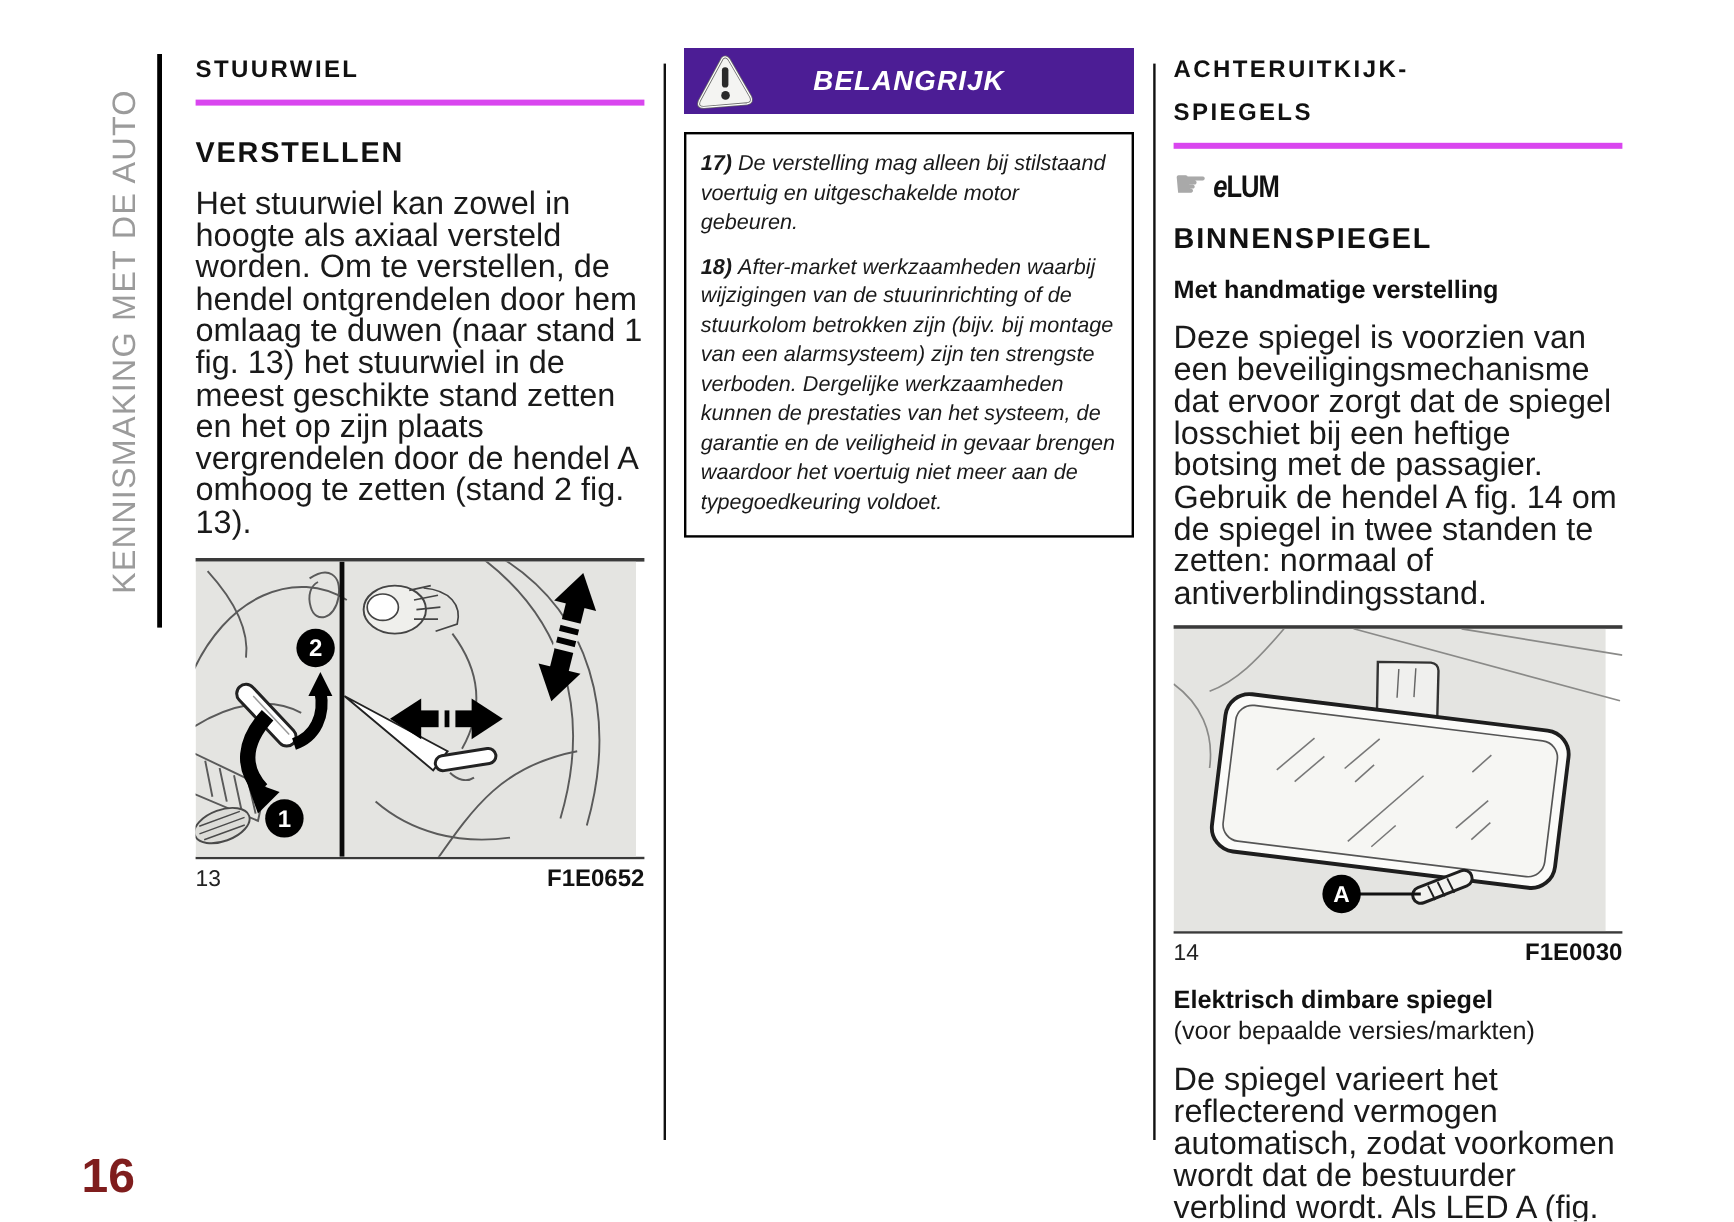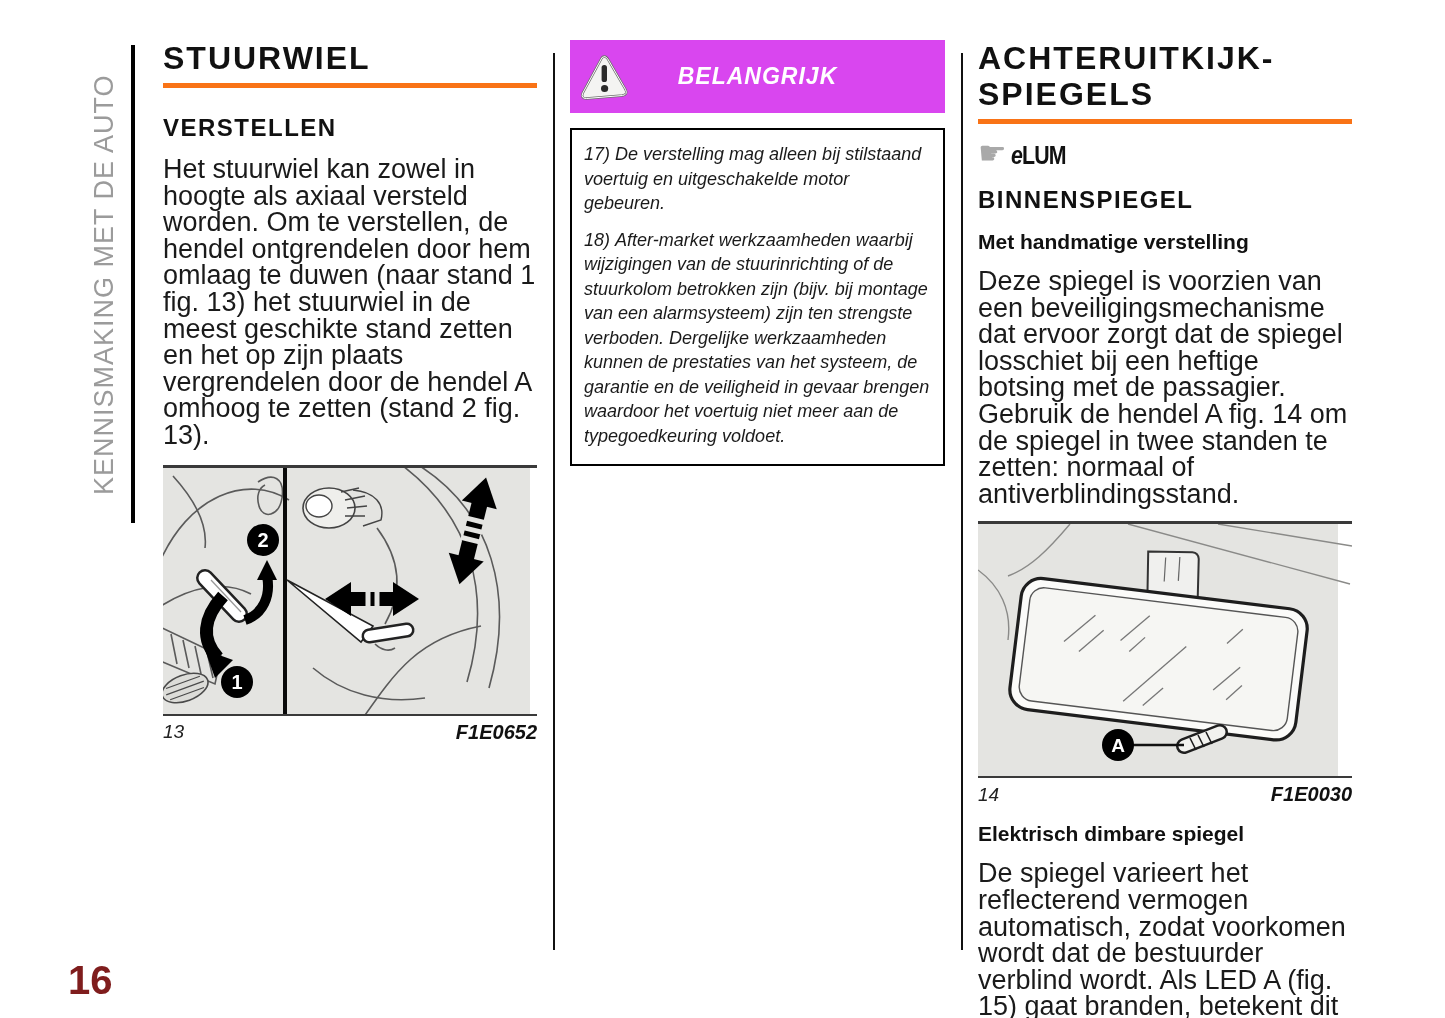--- a/index.html
+++ b/index.html
@@ -18,53 +18,53 @@
   .page-number{position:absolute;left:68px;top:958px;font-size:40px;font-weight:bold;color:#7f1d1d;}
   
   .col{position:absolute;top:40px;}
   .col1{left:163px;width:374px;}
   .col2{left:570px;width:375px;}
   .col3{left:978px;width:374px;}
   .vdivider{position:absolute;top:53px;height:897px;width:2px;background:#111;}
   .d1{left:553px;}
   .d2{left:961px;}
   h1.sec{
-    margin:0;padding:0 0 7px 0;font-size:32px;line-height:36px;font-weight:800;
-    letter-spacing:2px;border-bottom:5px solid #f97316;color:#111;
+    margin:0;padding:0 0 7px 0;font-size:20px;line-height:36px;font-weight:800;
+    letter-spacing:2px;border-bottom:5px solid #d946ef;color:#111;
   }
   h2.sub{margin:26px 0 0 0;font-size:24px;font-weight:800;letter-spacing:1.5px;color:#111;}
   h3.minor{margin:16px 0 0 0;font-size:21px;font-weight:bold;color:#111;}
   p.body{margin:14px 0 0 0;font-size:27px;line-height:26.6px;color:#1a1a1a;}
   
   .warn-row{display:flex;align-items:center;gap:9px;margin-top:16px;}
   .warn-refs{font-size:17px;font-weight:bold;color:#111;}
   
   figure{margin:0;padding:0;}
   .fig{border-top:3px solid #3a3a3a;border-bottom:2px solid #3a3a3a;}
   .fig svg{display:block;}
-  figcaption{display:flex;justify-content:space-between;align-items:center;margin-top:5px;font-style:italic;}
+  figcaption{display:flex;justify-content:space-between;align-items:flex-end;margin-top:5px;}
   .fig-num{font-size:19px;color:#222;}
   .fig-code{font-size:20px;font-weight:bold;color:#111;}
   .fig13-wrap{margin-top:16px;}
   .fig14-wrap{margin-top:14px;}
   
   .banner{
-    height:73px;background:#d946ef;display:flex;align-items:center;position:relative;
+    height:55px;background:#4c1d95;display:flex;align-items:center;position:relative;
   }
   .banner-tri{margin-left:9px;display:flex;}
   .banner-label{
     position:absolute;left:0;right:0;text-align:center;
     color:#ffffff;font-size:23px;font-weight:bold;font-style:italic;letter-spacing:1px;
   }
   .note-box{
     margin-top:15px;border:2px solid #000;padding:12px 10px 16px 12px;
   }
   .note-box p{margin:0;font-size:18px;line-height:24.5px;font-style:italic;color:#1a1a1a;}
   .note-box p + p{margin-top:12px;}
-  .note-label{font-weight:normal;margin-right:5px;}
+  .note-label{font-weight:bold;margin-right:5px;}
   
   .elum{display:flex;align-items:center;gap:4px;margin-top:14px;height:34px;}
   .hand-icon{font-size:32px;color:#a9a9a9;line-height:1;transform:translateY(-2px);}
   .elum-text{
     font-size:26px;font-weight:bold;color:#111;letter-spacing:-1px;
     font-family:"Liberation Sans",sans-serif;transform:scaleX(.82);transform-origin:left center;
   }
   .elum-text::first-letter{font-style:italic;}
   .head2-sub{font-size:21px;color:#1a1a1a;margin-top:2px;}
   .h3-tight{margin-top:22px;}
@@ -247,16 +247,17 @@
           <text x="140" y="228" text-anchor="middle" font-family="Liberation Sans, sans-serif" font-size="19" font-weight="bold" fill="#fff">A</text>
         </svg>
       </div>
       <figcaption>
         <span class="fig-num">14</span>
         <span class="fig-code">F1E0030</span>
       </figcaption>
     </figure>
 
     <h3 class="minor h3-tight">Elektrisch dimbare spiegel</h3>
+    <div class="head2-sub">(voor bepaalde versies/markten)</div>
     <p class="body">De spiegel varieert het reflecterend vermogen automatisch, zodat voorkomen wordt dat de bestuurder verblind wordt. Als LED A (fig. 15) gaat branden, betekent dit dat de functie ingeschakeld is.</p>
   </div>
 
 </div>
 
 </body></html>

